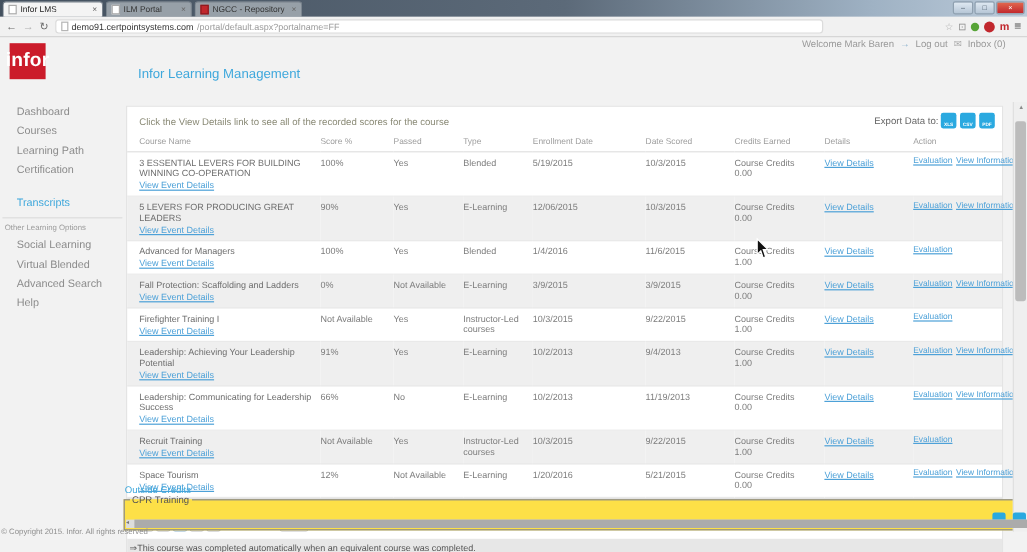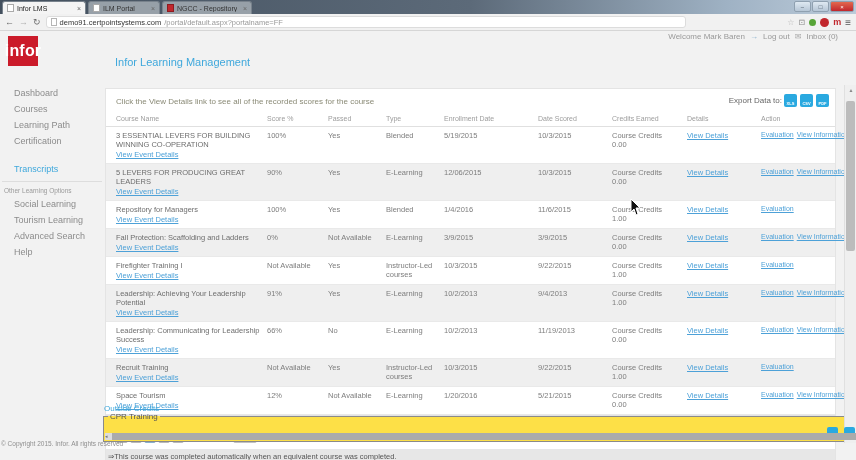--- a/index.html
+++ b/index.html
@@ -155,21 +155,21 @@
     <div>
         <div class="sb-item">Dashboard</div>
         <div class="sb-item">Courses</div>
         <div class="sb-item">Learning Path</div>
         <div class="sb-item">Certification</div>
         <div class="sb-item active">Transcripts</div>
       </div>
     <div class="sb-section">Other Learning Options</div>
     <div>
         <div class="sb-item">Social Learning</div>
-        <div class="sb-item">Tourism Learning</div>
+        <div class="sb-item">Virtual Blended</div>
         <div class="sb-item">Advanced Search</div>
         <div class="sb-item">Help</div>
       </div>
   </nav>
 
   <div class="panel">
     <div class="instr-row">
       <span>Click the View Details link to see all of the recorded scores for the course</span>
       <div class="export-box">
         <span>Export Data to:</span>
@@ -222,21 +222,21 @@
             <td class="c-score">90%</td>
             <td class="c-passed">Yes</td>
             <td class="c-type">E-Learning</td>
             <td class="c-enrolled">12/06/2015</td>
             <td class="c-scored">10/3/2015</td>
             <td class="c-credits"><span class="cred-label">Course Credits</span><span>0.00</span></td>
             <td class="c-details"><a class="lnk">View Details</a></td>
             <td class="c-action"><a class="lnk">Evaluation</a><a class="lnk">View Information</a></td>
           </tr>
           <tr class="odd">
-            <td class="c-name"><div class="course-name">Repository for Managers</div><a class="lnk">View Event Details</a></td>
+            <td class="c-name"><div class="course-name">Advanced for Managers</div><a class="lnk">View Event Details</a></td>
             <td class="c-score">100%</td>
             <td class="c-passed">Yes</td>
             <td class="c-type">Blended</td>
             <td class="c-enrolled">1/4/2016</td>
             <td class="c-scored">11/6/2015</td>
             <td class="c-credits"><span class="cred-label">Course Credits</span><span>1.00</span></td>
             <td class="c-details"><a class="lnk">View Details</a></td>
             <td class="c-action"><a class="lnk">Evaluation</a></td>
           </tr>
           <tr class="even">

